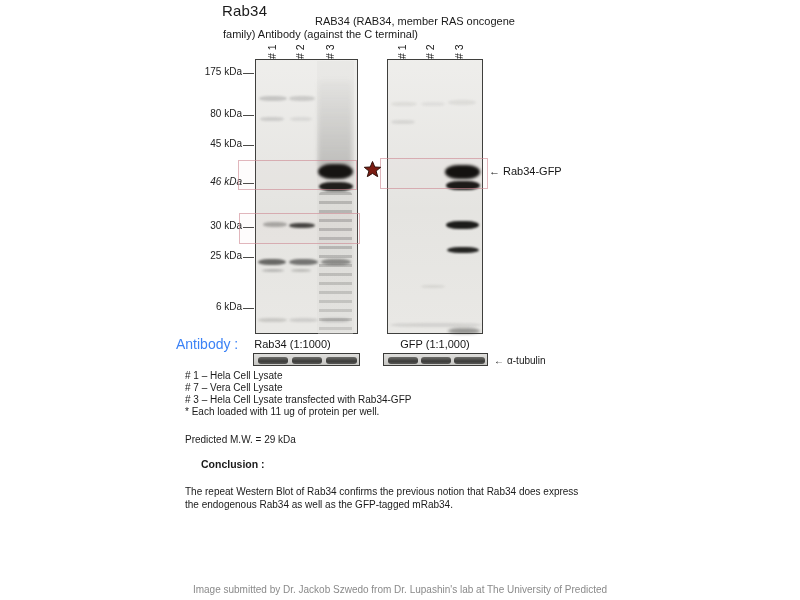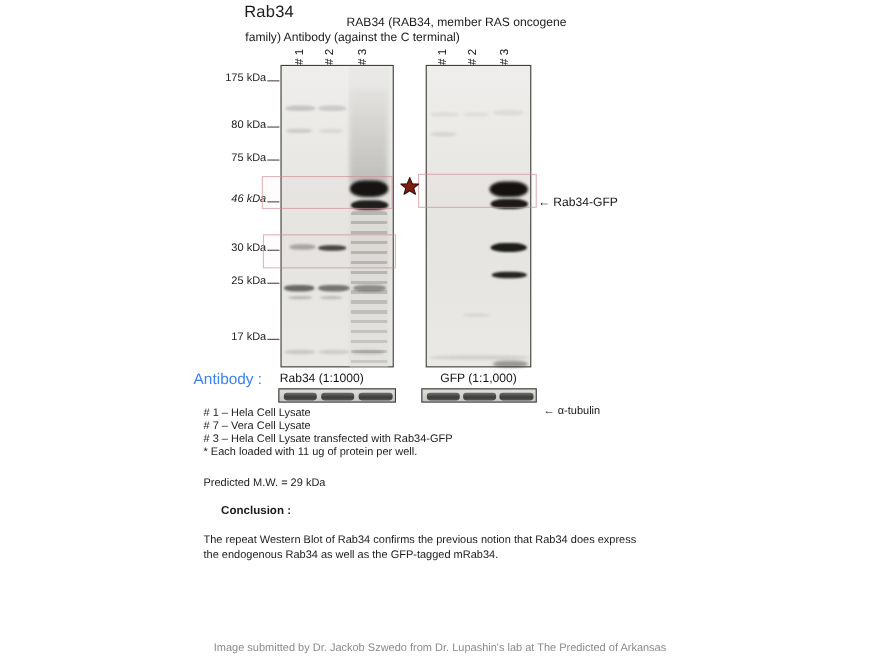--- a/index.html
+++ b/index.html
@@ -46,21 +46,21 @@
   .tubulin-strip{
     position:absolute;top:353px;height:13px;background:#cfcecb;border:1px solid #3a3a38;box-sizing:border-box;
     background-image:linear-gradient(180deg, rgba(255,255,255,.35), rgba(170,170,166,.25));
   }
   #tubulin-left{left:253px;width:107px;}
   #tubulin-right{left:383px;width:105px;}
   .tub-band{
     position:absolute;top:3px;height:7px;border-radius:3px;
     background:linear-gradient(180deg,#6d6d6a,#3c3c3a 60%,#575755);filter:blur(.4px);
   }
-  .annotation{position:absolute;font-size:11px;white-space:nowrap;color:#161616;margin-top:13px;}
+  .annotation{position:absolute;font-size:11px;white-space:nowrap;color:#161616;}
   .annotation .arrow{margin-right:3px;}
   #tubulin-ann{font-size:10px;}
   .legend-wrap{left:185px;top:370px;font-size:10px;line-height:12px;color:#1b1b1b;}
   .legend-line{white-space:nowrap;}
   .predicted{left:185px;top:434px;font-size:10px;}
   .concl-head{left:185px;top:458px;font-size:10.5px;font-weight:bold;margin-left:16px;}
   .concl-text{left:185px;top:486px;width:402px;font-size:10px;line-height:12.5px;}
   .footer{left:0;top:584px;width:800px;text-align:center;font-size:10px;color:#8a8a8a;}
   .star-wrap{left:364px;top:161px;width:17px;height:16px;}
 </style>
@@ -80,29 +80,29 @@
       <div class="lane-label" style="left: 389px; top: 40px;"># 1</div>
       <div class="lane-label" style="left: 417px; top: 40px;"># 2</div>
       <div class="lane-label" style="left: 446px; top: 40px;"># 3</div>
     </div>
 
   <div id="mw-layer">
       <div class="mw-label" style="top: 66px;">175 kDa</div>
       <div class="mw-tick" style="top: 73px;"></div>
       <div class="mw-label" style="top: 108px;">80 kDa</div>
       <div class="mw-tick" style="top: 115px;"></div>
-      <div class="mw-label" style="top: 138px;">75 kDa</div>
+      <div class="mw-label" style="top: 138px;">45 kDa</div>
       <div class="mw-tick" style="top: 145px;"></div>
       <div class="mw-label" style="top: 176px; font-style: italic;">46 kDa</div>
       <div class="mw-tick" style="top: 183px;"></div>
       <div class="mw-label" style="top: 220px;">30 kDa</div>
       <div class="mw-tick" style="top: 227px;"></div>
       <div class="mw-label" style="top: 250px;">25 kDa</div>
       <div class="mw-tick" style="top: 257px;"></div>
-      <div class="mw-label" style="top: 301px;">17 kDa</div>
+      <div class="mw-label" style="top: 301px;">6 kDa</div>
       <div class="mw-tick" style="top: 308px;"></div>
     </div>
 
   <div class="blot" id="blot-left">
     <div class="lane3-tint"></div>
     <div class="smear-a"></div>
     <div class="smear-b"></div>
     <div class="smear-fade"></div>
   <div class="band" style="left: 3px; top: 36px; width: 28px; height: 5px; background: rgba(110, 110, 108, 0.3); filter: blur(1.2px);"></div>
       <div class="band" style="left: 33px; top: 36px; width: 26px; height: 5px; background: rgba(110, 110, 108, 0.26); filter: blur(1.2px);"></div>
@@ -172,15 +172,15 @@
       <div class="legend-line"># 1 – Hela Cell Lysate</div>
       <div class="legend-line"># 7 – Vera Cell Lysate</div>
       <div class="legend-line"># 3 – Hela Cell Lysate transfected with Rab34-GFP</div>
       <div class="legend-line">* Each loaded with 11 ug of protein per well.</div>
     </div>
 
   <div class="abs predicted">Predicted M.W. = 29 kDa</div>
   <div class="abs concl-head">Conclusion :</div>
   <div class="abs concl-text">The repeat Western Blot of Rab34 confirms the previous notion that Rab34 does express the endogenous Rab34 as well as the GFP-tagged mRab34.</div>
 
-  <div class="abs footer">Image submitted by Dr. Jackob Szwedo from Dr. Lupashin's lab at The Predicted of Arkansas</div>
+  <div class="abs footer">Image submitted by Dr. Jackob Szwedo from Dr. Lupashin's lab at The University of Predicted</div>
 
 </div>
 
 </body></html>

